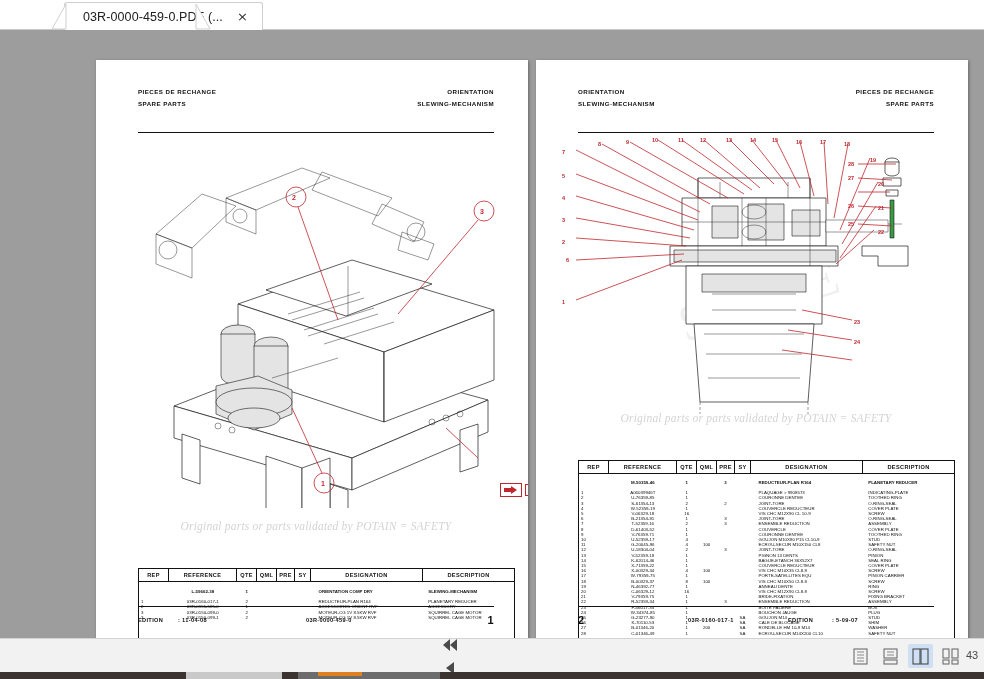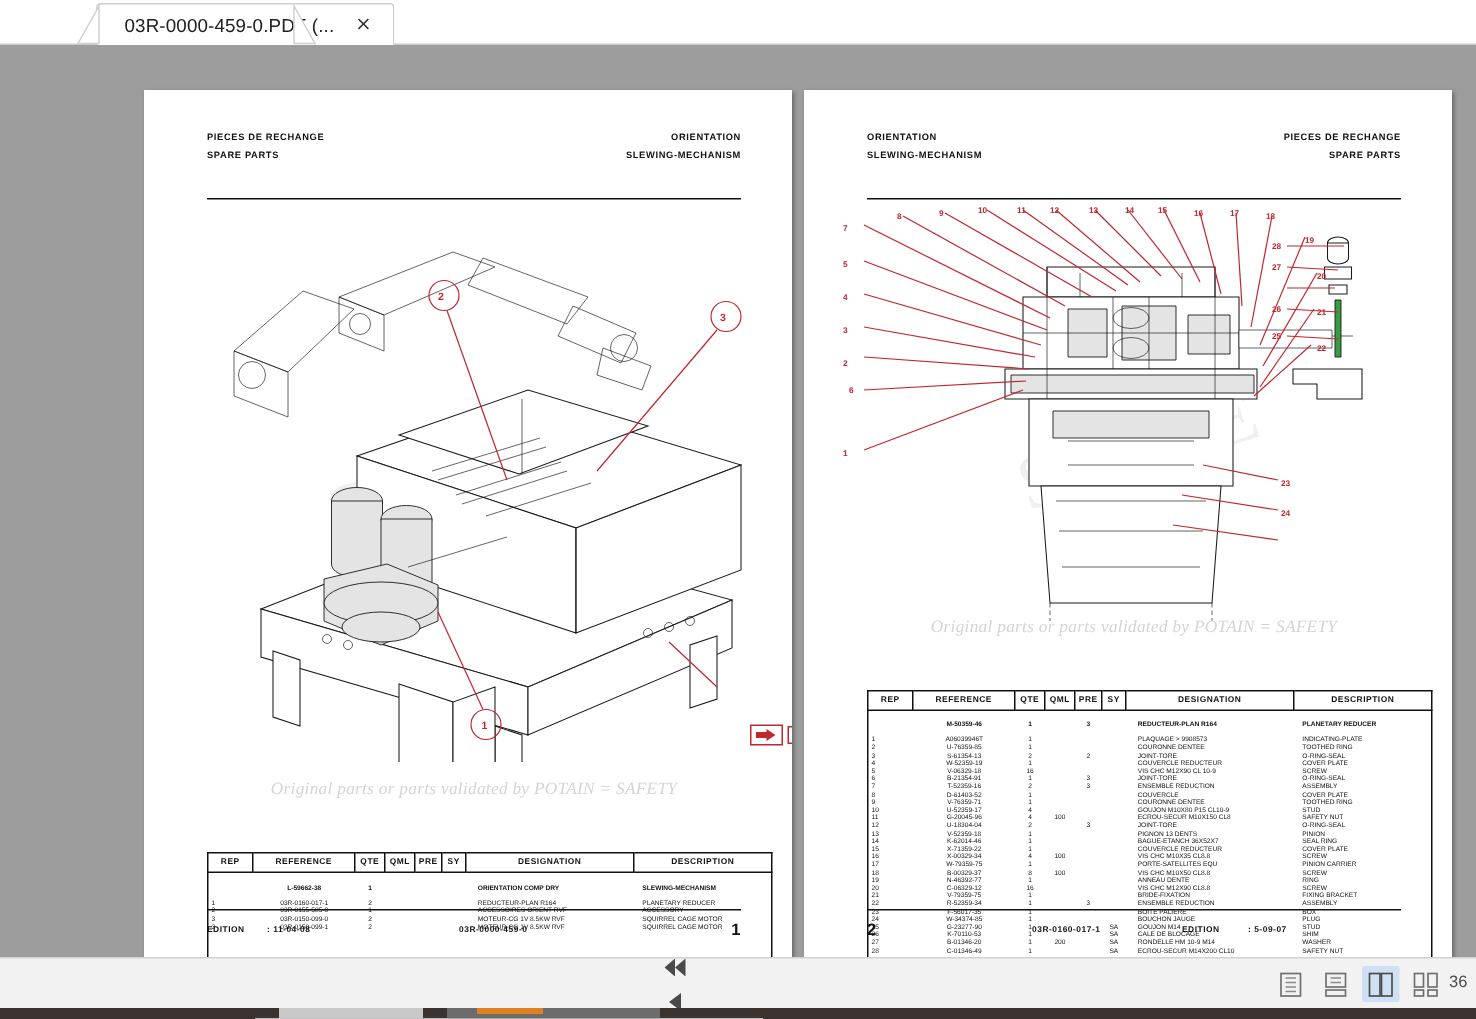--- a/index.html
+++ b/index.html
@@ -905,21 +905,21 @@
       </div>
       <div class="viewbtn">
         <svg width="17" height="17" viewBox="0 0 17 17">
             <rect x="1" y="1" width="6" height="9" fill="none" stroke="#6e6e6e" stroke-width="1.1"></rect>
             <rect x="10" y="1" width="6" height="9" fill="none" stroke="#6e6e6e" stroke-width="1.1"></rect>
             <rect x="1" y="12" width="6" height="4" fill="none" stroke="#6e6e6e" stroke-width="1.1"></rect>
             <rect x="10" y="12" width="6" height="4" fill="none" stroke="#6e6e6e" stroke-width="1.1"></rect>
           </svg>
       </div>
     </div>
-    <div class="zoomtxt">36</div>
+    <div class="zoomtxt">43</div>
   </div>
 
   <div class="botstrip">
     <div class="b1"></div>
     <div class="b2"></div>
     <div class="b3"></div>
   </div>
 </div>
 
 </body></html>

